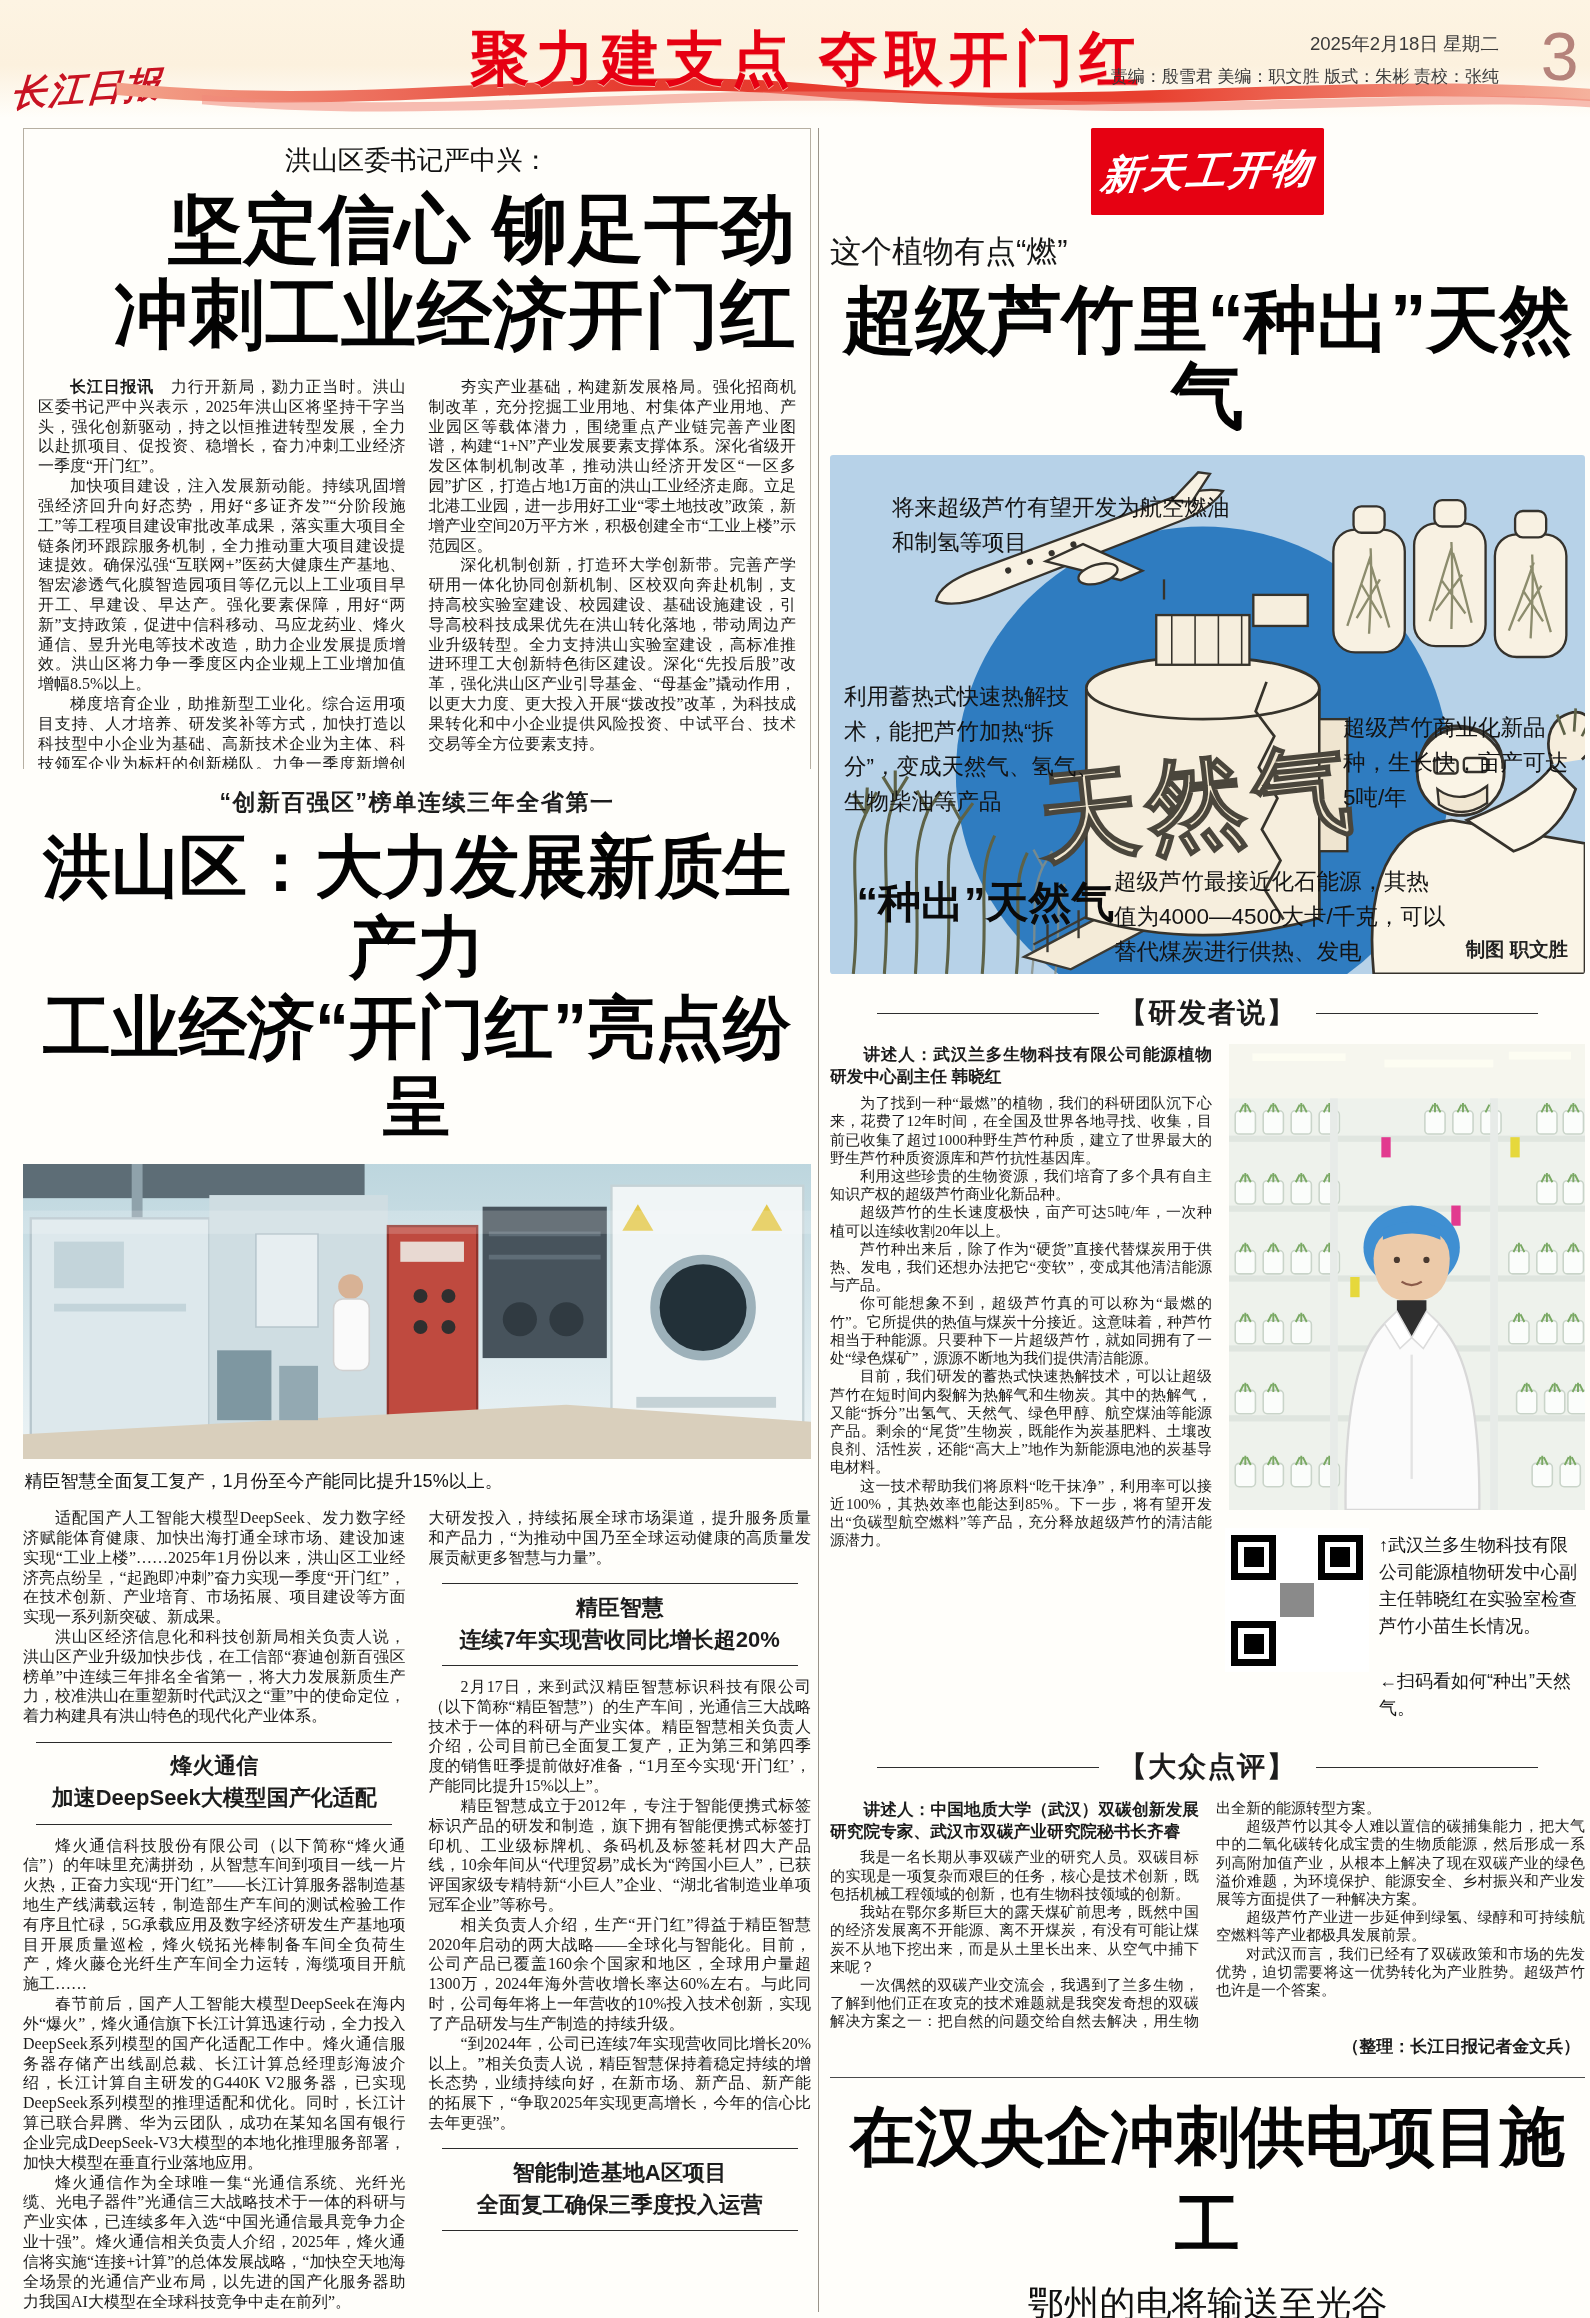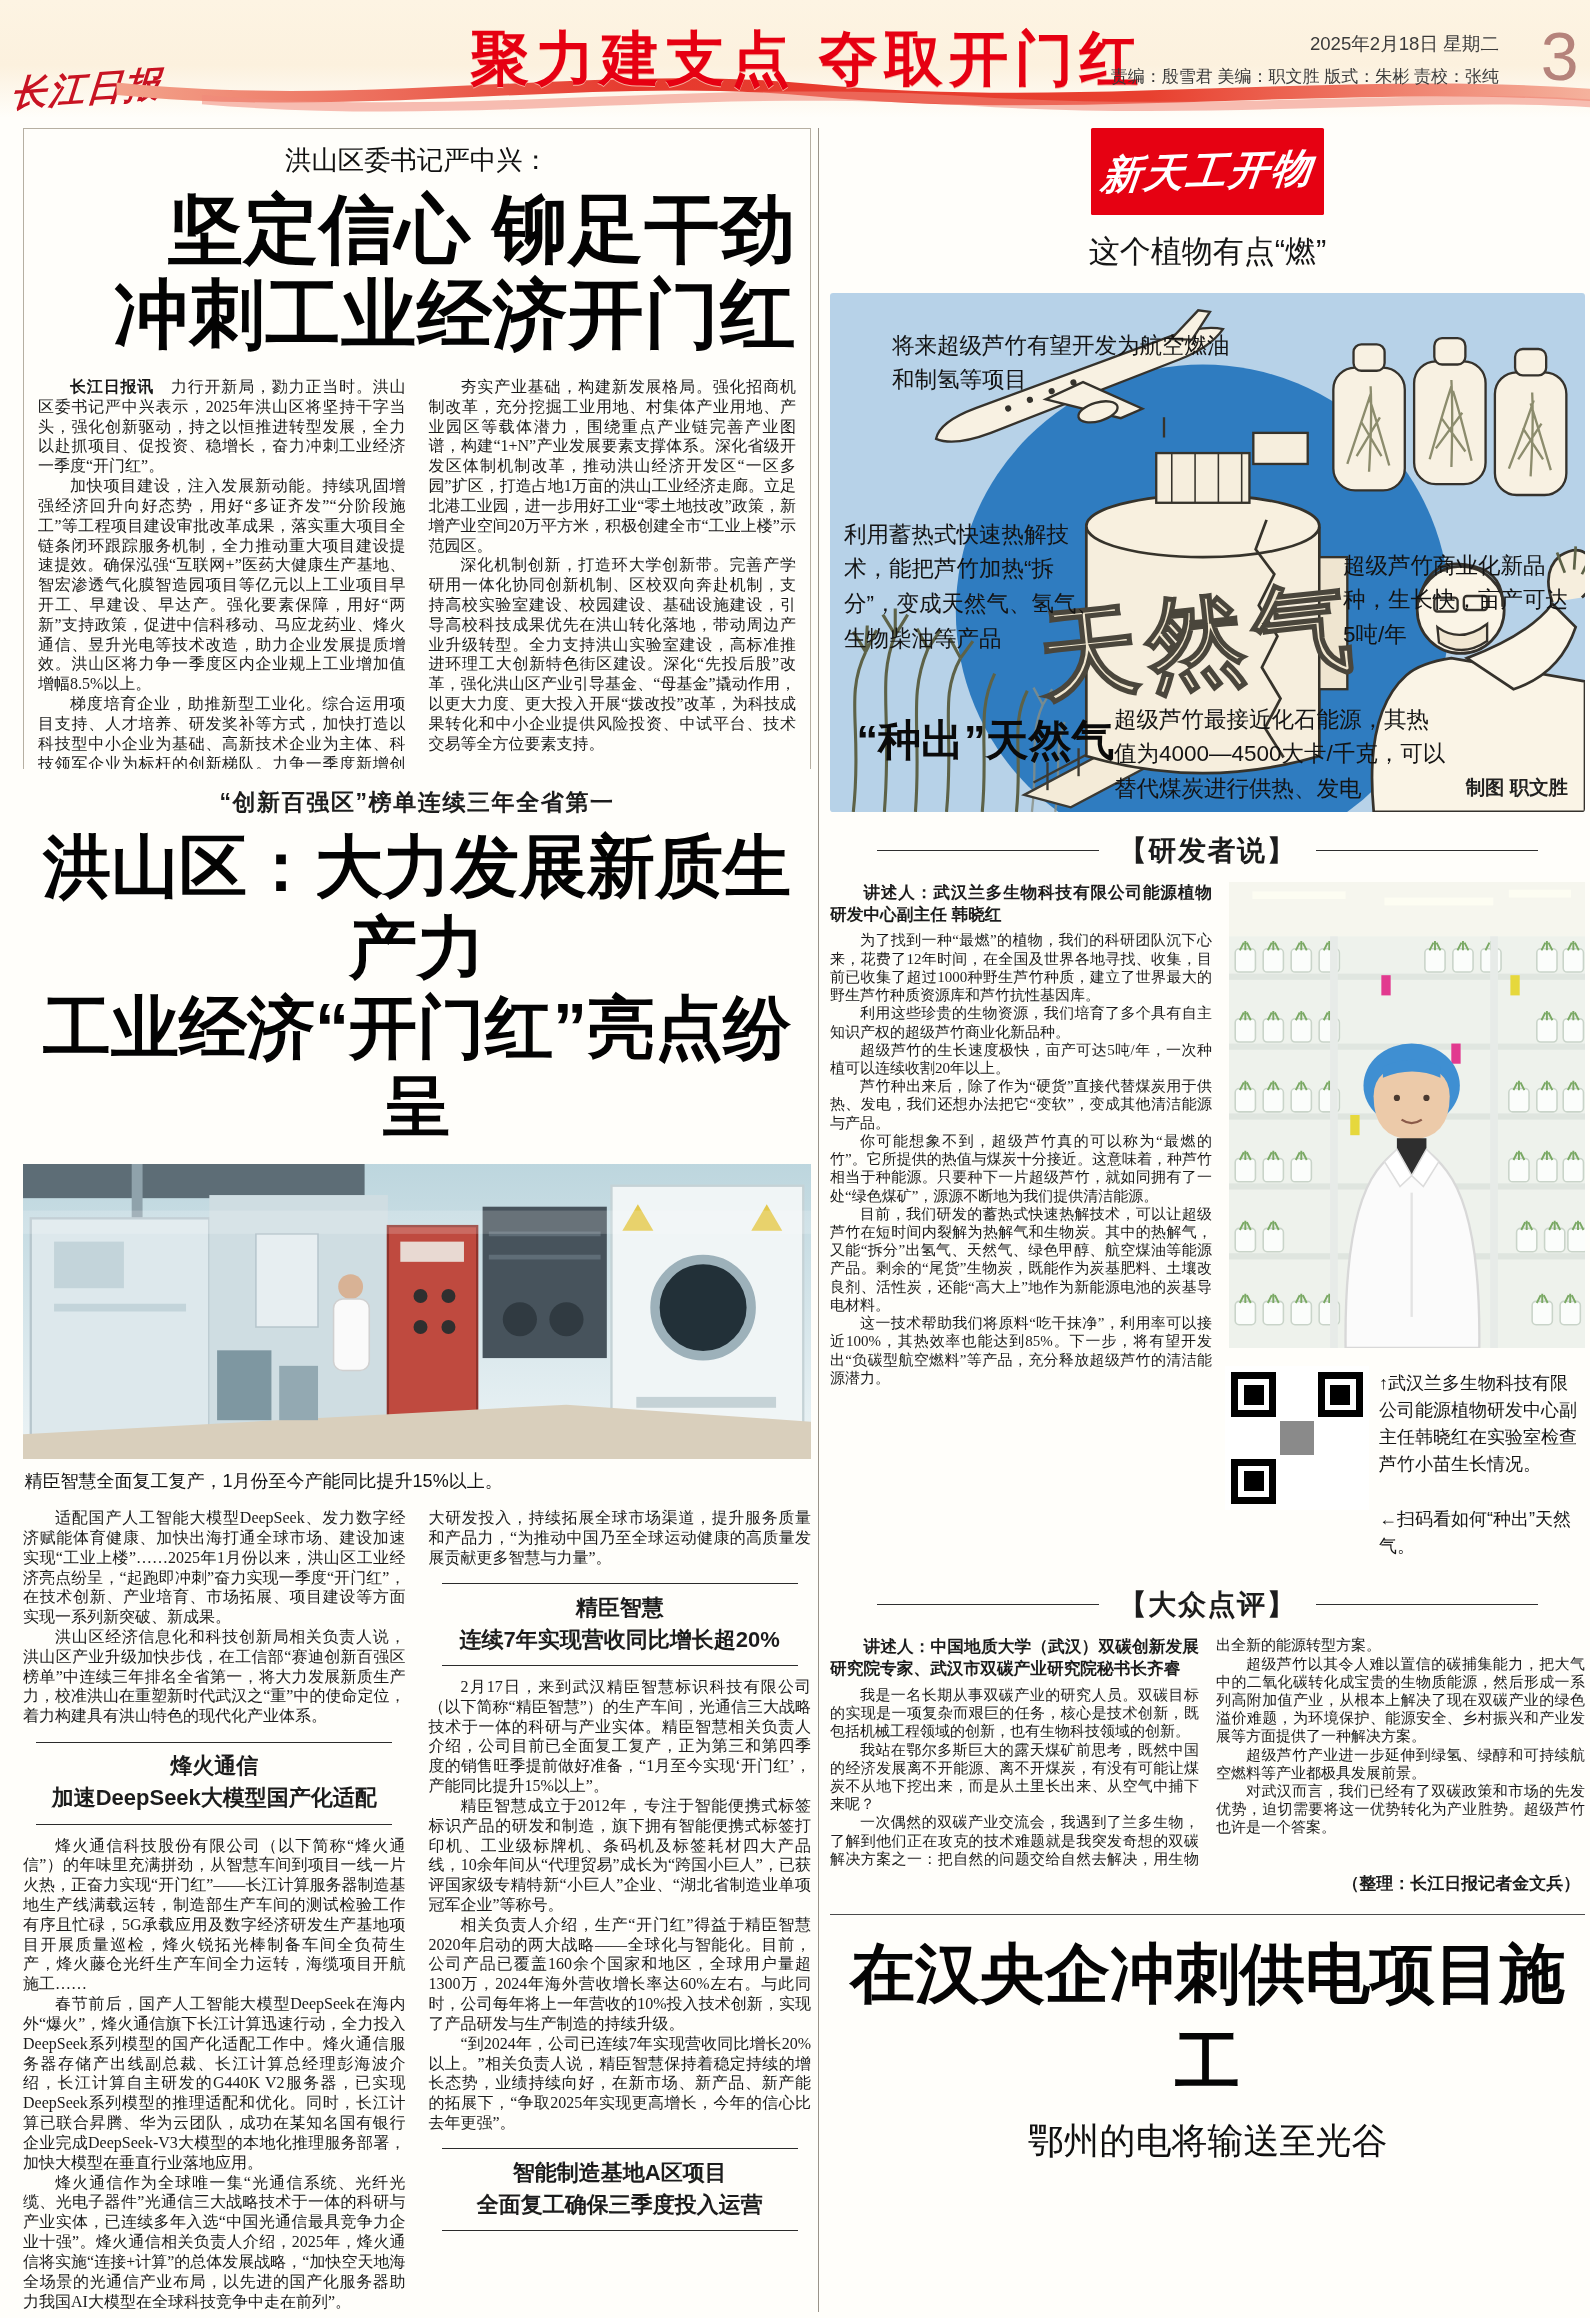--- a/index.html
+++ b/index.html
@@ -45,21 +45,21 @@
   .caption{font-family:"Liberation Sans",sans-serif;font-size:18px;color:#111;margin:9.3px 1.6px 15.5px;}
   .cols2{display:flex;gap:23px;height:1019px;overflow:hidden;}
   .subhead{margin:15.5px auto 11px;width:93%;border-top:1.6px solid #2b2b2b;border-bottom:1.6px solid #2b2b2b;
            padding:7.8px 0 9.3px;text-align:center;font-family:"Liberation Sans",sans-serif;
            font-size:22px;font-weight:700;line-height:1.45;}
   
   .logo-box{width:233px;height:87px;margin:0 auto;background:#e60112;display:flex;align-items:center;
             justify-content:center;border-radius:1.6px;}
   .logo-text{color:#fff;font-size:40px;font-weight:bold;font-style:italic;letter-spacing:2.3px;
              transform:skewX(-8deg) rotate(-2deg);font-family:"Liberation Serif",serif;}
-  .kicker3{text-align:center;font-family:"Liberation Sans",sans-serif;font-size:31px;margin-top:15.5px;color:#161616;}
+  .kicker3{font-family:"Liberation Sans",sans-serif;font-size:31px;margin-top:15.5px;color:#161616;}
   .h3line{text-align:center;font-family:"Liberation Sans",sans-serif;font-size:73px;font-weight:900;
           line-height:1.05;margin-top:9.3px;color:#030303;}
   .illo{position:relative;margin-top:20px;width:755px;height:519px;background:#b7d2e8;border-radius:3.1px;overflow:hidden;}
   .illo svg{position:absolute;left:0;top:0;}
   .ilabel{position:absolute;font-family:"Liberation Sans",sans-serif;font-size:22.5px;line-height:1.55;color:#131313;}
   .ititle{position:absolute;font-family:"Liberation Sans",sans-serif;font-size:43px;font-weight:900;color:#0a0a0a;}
   .icredit{position:absolute;font-family:"Liberation Sans",sans-serif;font-size:19.4px;font-weight:700;color:#222;}
   .sec-head{display:flex;align-items:center;gap:20px;margin:20px 47px 12.4px;}
   .sec-head .ln{flex:1;border-top:1.6px solid #2e2e2e;height:0;}
   .sec-head .tt{font-family:"Liberation Sans",sans-serif;font-size:28px;font-weight:900;letter-spacing:1.6px;}
@@ -226,20 +226,21 @@
 
     </div>
   </div>
 
   <div class="col-right">
 
     <div class="logo-box">
       <span class="logo-text">新天工开物</span>
     </div>
     <div class="kicker3">这个植物有点“燃”</div>
+    <div class="h3line">超级芦竹里“种出”天然气</div>
 
     <div class="illo">
       <svg viewBox="0 0 972 668" width="755" height="519">
         <circle cx="480" cy="410" r="318" fill="#2f7cc0"></circle>
 
         <g stroke="#5d6247" stroke-width="4" fill="none">
           <path d="M30,668 C42,560 18,520 46,462"></path>
             <path d="M70,668 C80,540 60,500 84,440"></path>
           <path d="M110,668 C118,560 100,520 126,458"></path>
             <path d="M150,668 C160,560 140,520 168,470"></path>

